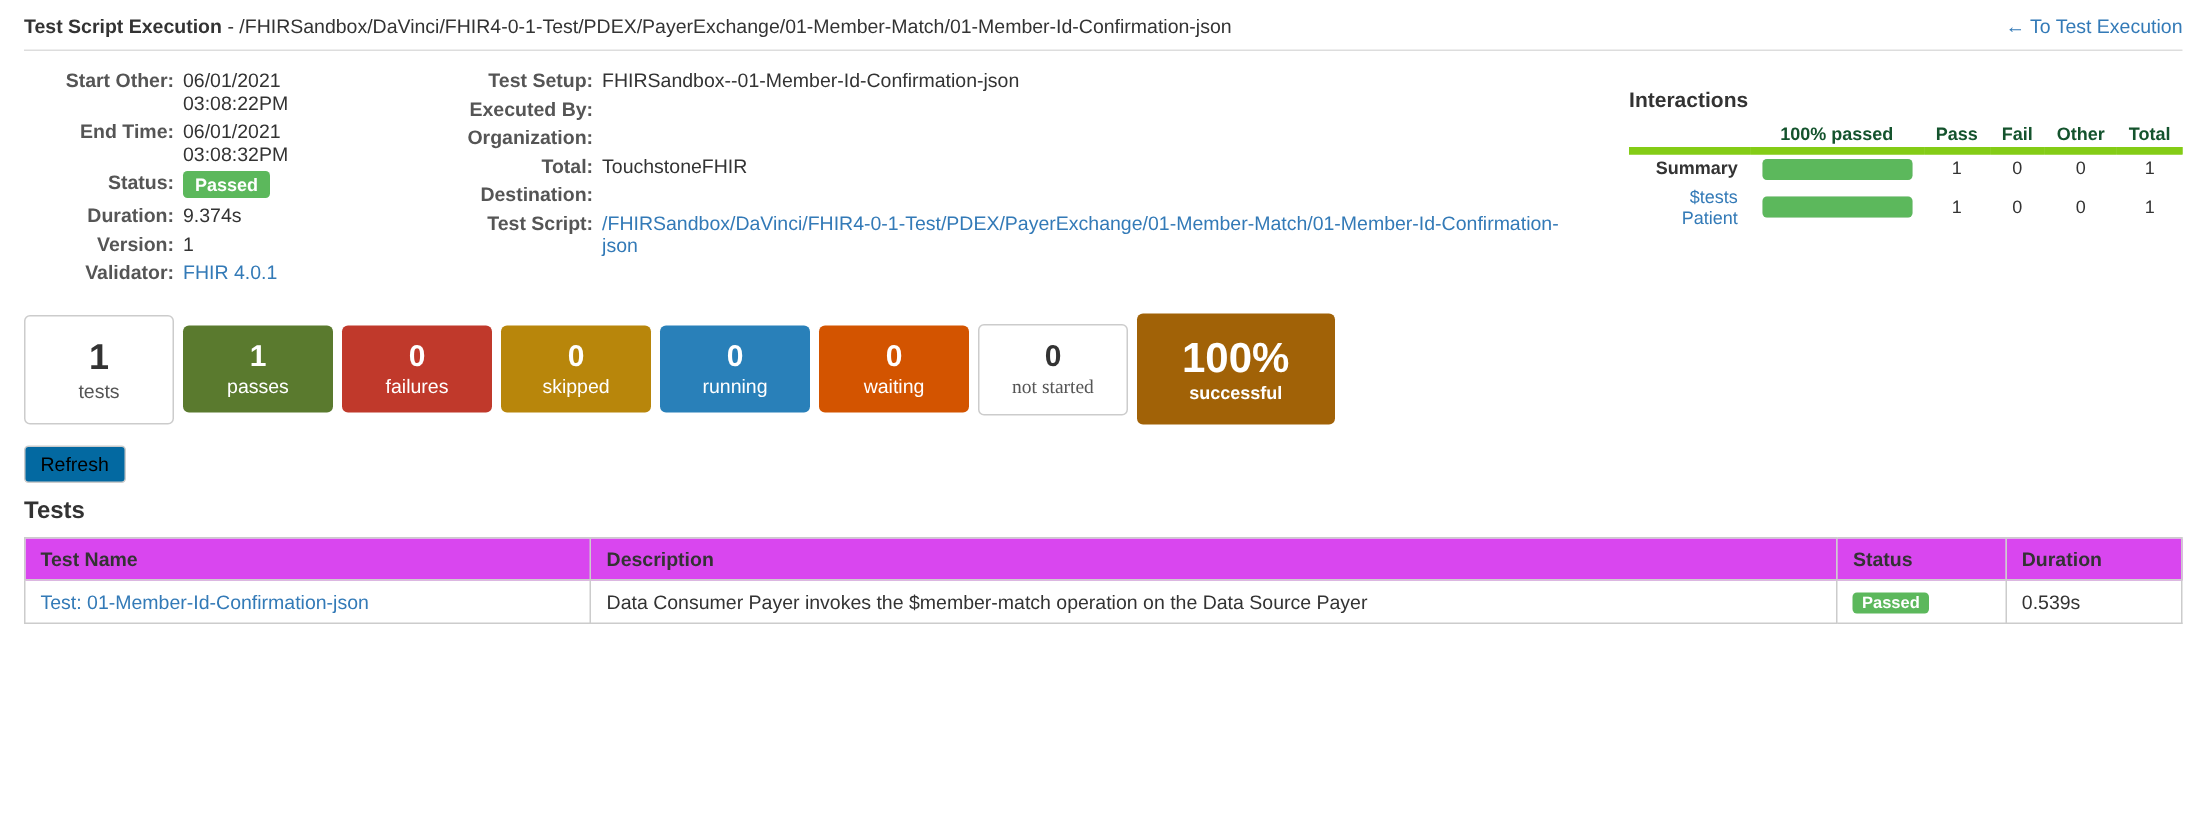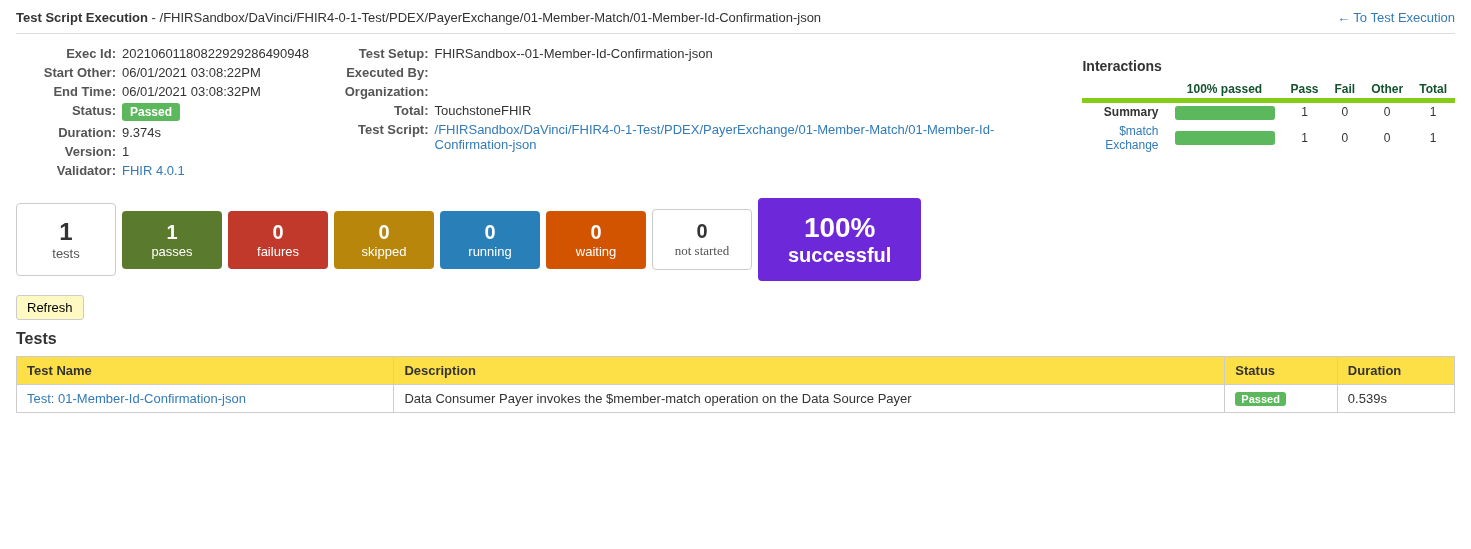--- a/index.html
+++ b/index.html
@@ -40,31 +40,31 @@
     .stat-box .label { font-size: 13px; font-weight: normal; }
     .stat-box-plain { border: 1px solid #ccc; border-radius: 4px; padding: 10px 20px; text-align: center; font-size: 20px; font-weight: bold; min-width: 100px; color: #333; }
     .stat-box-plain .label { font-size: 13px; font-weight: normal; color: #555; font-family: Liberation Serif, serif; }
     .stat-tests { border: 1px solid #ccc; border-radius: 4px; padding: 14px 20px; text-align: center; font-size: 24px; font-weight: bold; min-width: 100px; color: #333; }
     .stat-tests .label { font-size: 13px; font-weight: normal; color: #555; }
     .bg-green { background: #5a7a2e; }
     .bg-red { background: #c0392b; }
     .bg-tan { background: #b8860b; }
     .bg-blue { background: #2980b9; }
     .bg-orange { background: #d35400; }
-    .bg-success-big { background: #6d28d9; border-radius: 4px; padding: 14px 30px; text-align: center; color: #fff; min-width: 120px; }
+    .bg-success-big { background: #a16207; border-radius: 4px; padding: 14px 30px; text-align: center; color: #fff; min-width: 120px; }
     .bg-success-big .pct { font-size: 28px; font-weight: bold; }
-    .bg-success-big .label { font-size: 20px; font-weight: bold; }
-
-    
-    .refresh-btn { border: 1px solid #ccc; background: #fef9c3; padding: 4px 10px; border-radius: 3px; font-size: 13px; cursor: pointer; margin-bottom: 10px; }
+    .bg-success-big .label { font-size: 12px; font-weight: bold; }
+
+    
+    .refresh-btn { border: 1px solid #ccc; background: #0369a1; padding: 4px 10px; border-radius: 3px; font-size: 13px; cursor: pointer; margin-bottom: 10px; }
 
     
     .tests-title { font-size: 16px; font-weight: bold; margin-bottom: 8px; }
     .tests-table { width: 100%; border-collapse: collapse; border: 1px solid #ccc; }
-    .tests-table th { background: #fde047; border: 1px solid #ccc; padding: 6px 10px; text-align: left; font-weight: bold; font-size: 13px; }
+    .tests-table th { background: #d946ef; border: 1px solid #ccc; padding: 6px 10px; text-align: left; font-weight: bold; font-size: 13px; }
     .tests-table td { border: 1px solid #ccc; padding: 6px 10px; font-size: 13px; }
     .tests-table td a { color: #337ab7; text-decoration: none; }
   </style>
 </head>
 <body>
 
 
 
 
 <div class="page-header">
@@ -73,24 +73,20 @@
     <span>- /FHIRSandbox/DaVinci/FHIR4-0-1-Test/PDEX/PayerExchange/01-Member-Match/01-Member-Id-Confirmation-json</span>
   </div>
   <a href="#" class="back-link">← To Test Execution</a>
 </div>
 
 
 <div class="meta-section">
 
   <div class="meta-left">
     <div class="meta-row">
-      <span class="meta-label">Exec Id:</span>
-      <span class="meta-value">20210601180822929286490948</span>
-    </div>
-    <div class="meta-row">
       <span class="meta-label">Start Other:</span>
       <span class="meta-value">06/01/2021 03:08:22PM</span>
     </div>
     <div class="meta-row">
       <span class="meta-label">End Time:</span>
       <span class="meta-value">06/01/2021 03:08:32PM</span>
     </div>
     <div class="meta-row">
       <span class="meta-label">Status:</span>
       <span class="meta-value">
@@ -122,20 +118,24 @@
       <span class="meta-label">Executed By:</span>
       <span class="meta-value"></span>
     </div>
     <div class="meta-row">
       <span class="meta-label">Organization:</span>
       <span class="meta-value"></span>
     </div>
     <div class="meta-row">
       <span class="meta-label">Total:</span>
       <span class="meta-value">TouchstoneFHIR</span>
+    </div>
+    <div class="meta-row">
+      <span class="meta-label">Destination:</span>
+      <span class="meta-value"></span>
     </div>
     <div class="meta-row">
       <span class="meta-label">Test Script:</span>
       <span class="meta-value">
         <a href="#">/FHIRSandbox/DaVinci/FHIR4-0-1-Test/PDEX/PayerExchange/01-Member-Match/01-Member-Id-Confirmation-json</a>
       </span>
     </div>
   </div>
 
   <div class="meta-right interactions-section">
@@ -154,21 +154,21 @@
       <tbody id="interactions-tbody">
           <tr>
             <td class="row-label">Summary</td>
             <td><div class="progress-bar-container"><div class="progress-bar-fill" style="width:100%"></div></div></td>
             <td>1</td>
             <td>0</td>
             <td>0</td>
             <td>1</td>
           </tr>
           <tr>
-            <td class="link-label"><a href="#">$match  Exchange</a></td>
+            <td class="link-label"><a href="#">$tests  Patient</a></td>
             <td><div class="progress-bar-container"><div class="progress-bar-fill" style="width:100%"></div></div></td>
             <td>1</td>
             <td>0</td>
             <td>0</td>
             <td>1</td>
           </tr>
         </tbody>
     </table>
   </div>
 

